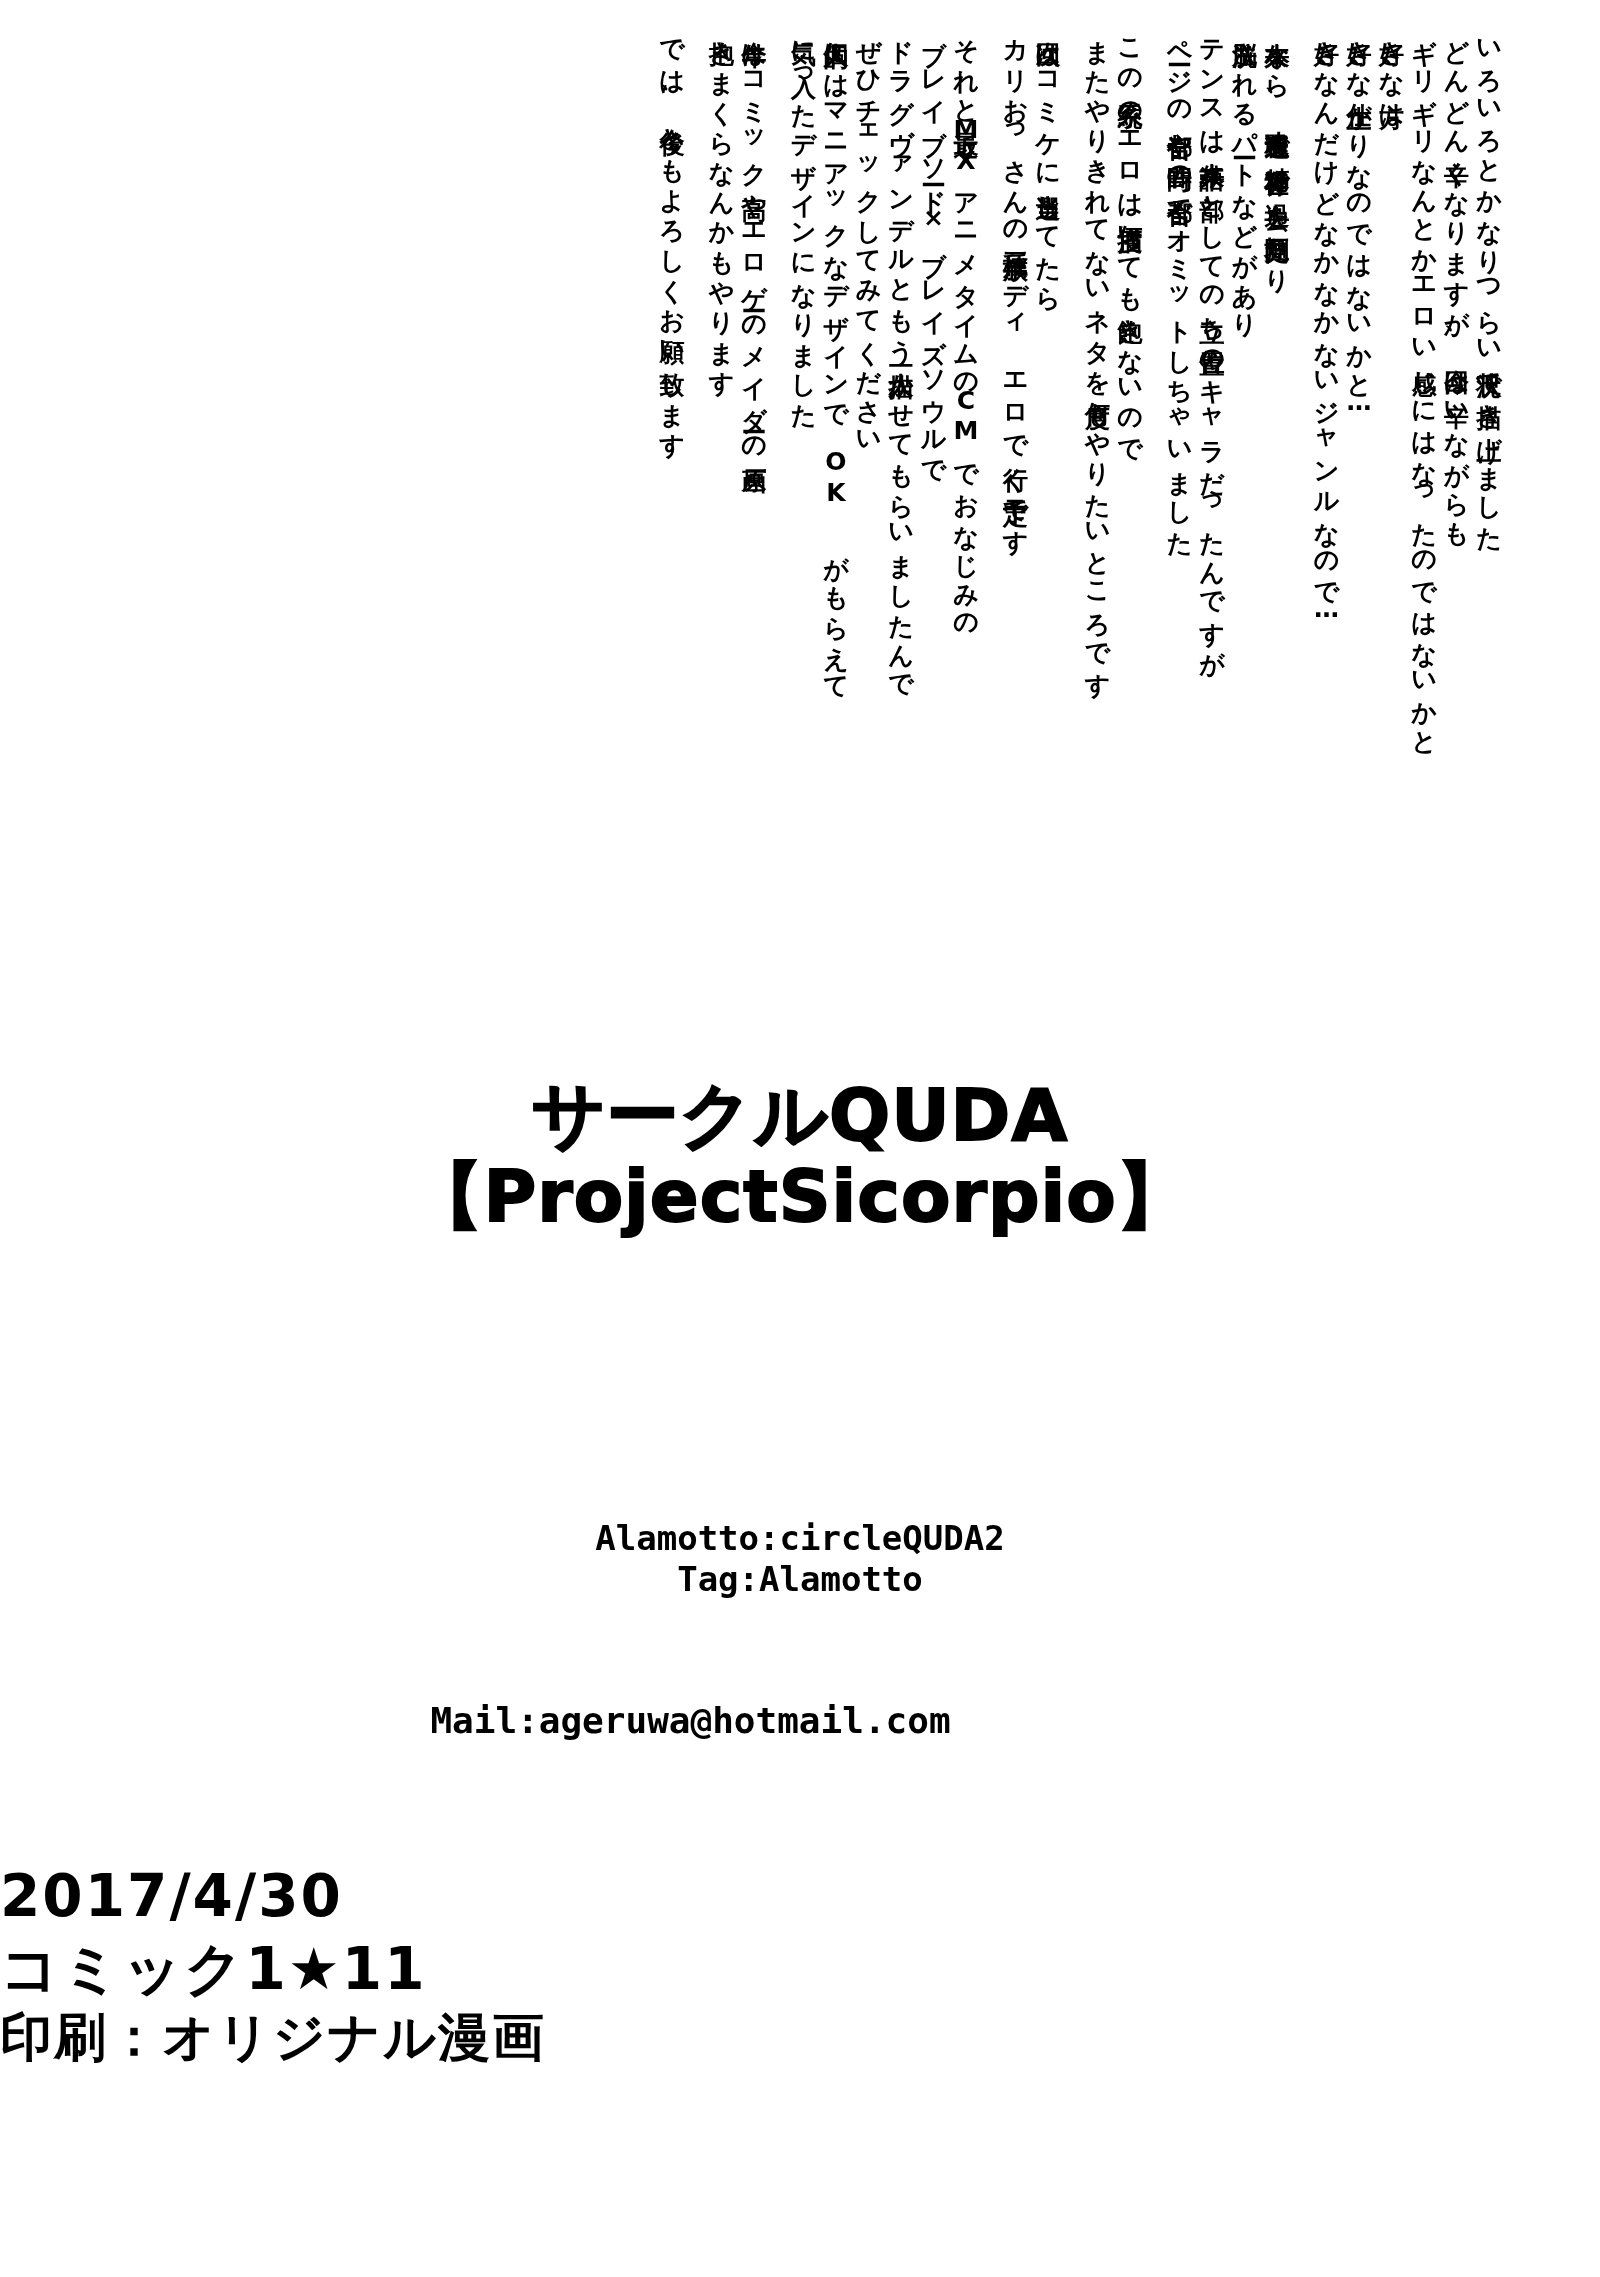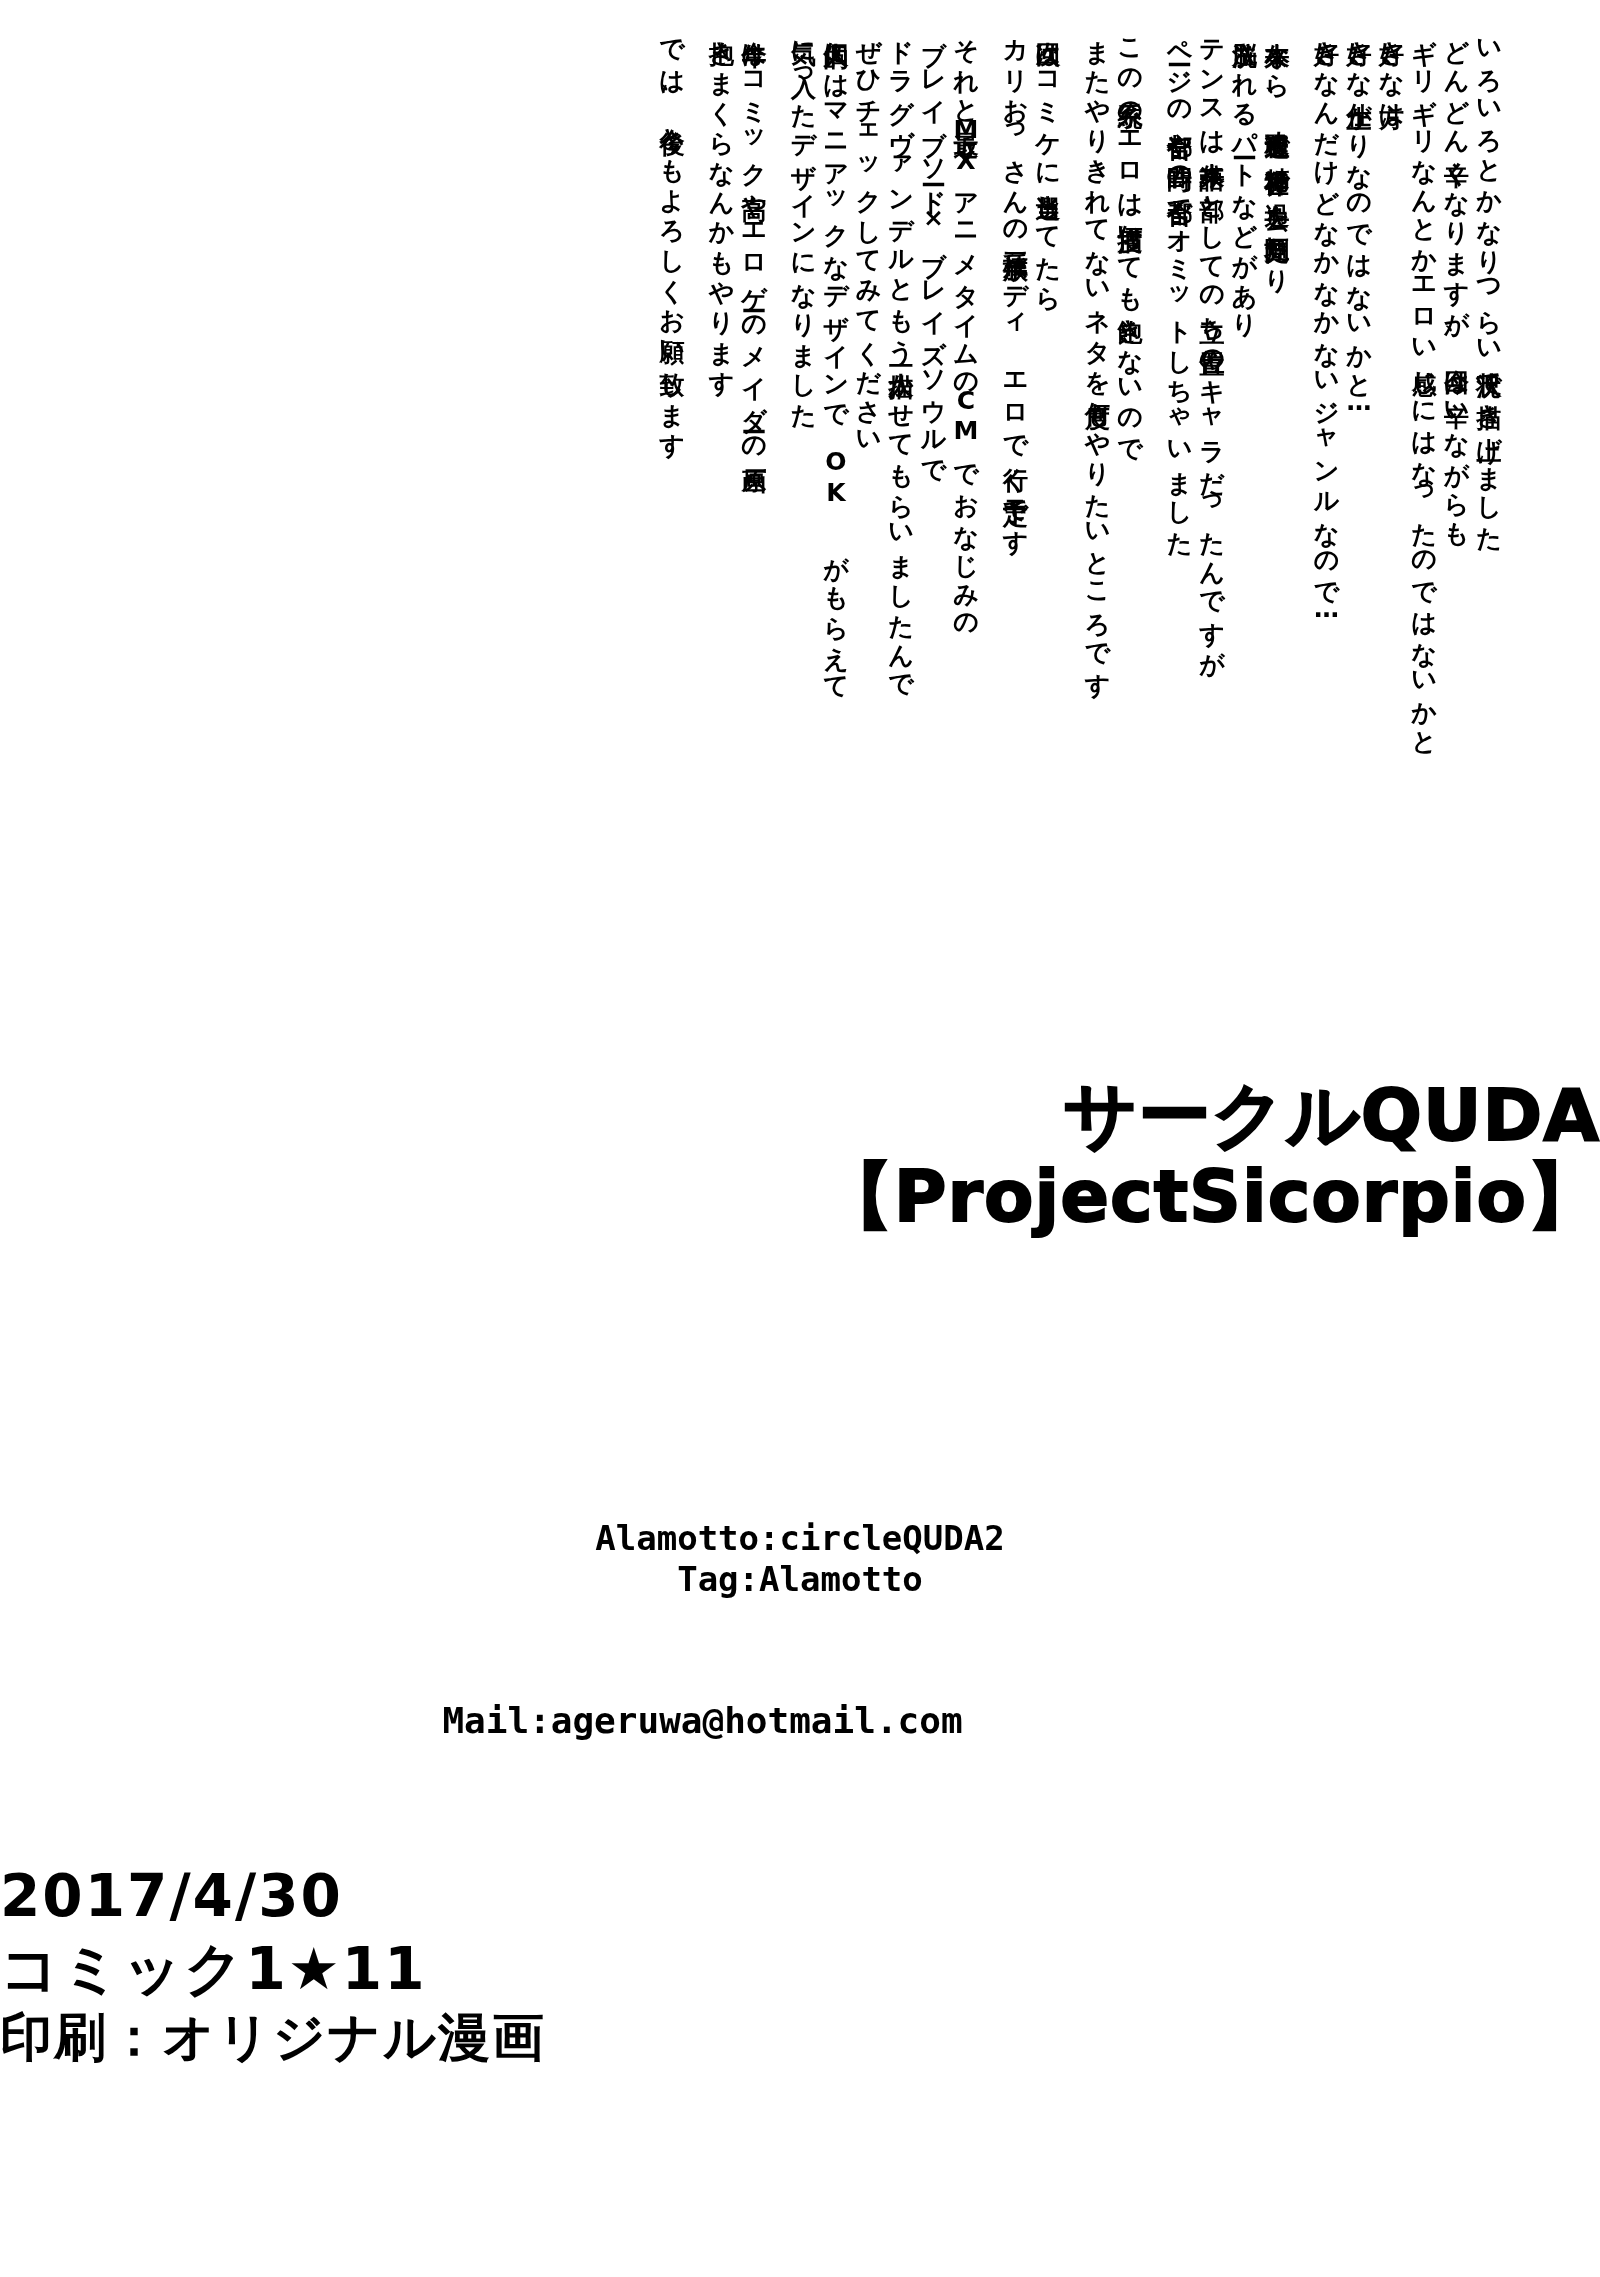--- a/index.html
+++ b/index.html
@@ -40,21 +40,21 @@
     white-space: pre;
     height: 100%;
   }
 
   
   #title-block {
     position: absolute;
     top: 1075px;
     left: 0;
     width: 1600px;
-    text-align: right;
+    text-align: center;
   }
   .title-line {
     font-family: "DejaVu Sans", sans-serif;
     font-weight: bold;
     font-size: 72px;
     line-height: 1.12;
     letter-spacing: 1px;
     -webkit-text-stroke: 2px #000;
   }
 
@@ -75,21 +75,20 @@
   }
   #mail-line {
     position: absolute;
     top: 1700px;
     left: 0;
     width: 1381px;
     text-align: center;
     font-family: "DejaVu Sans Mono", monospace;
     font-weight: bold;
     font-size: 36px;
-    padding-left: 12px;
   }
 
   
   #footer-block {
     position: absolute;
     top: 1860px;
     left: 0;
     width: 1600px;
   }
   .footer-line {

